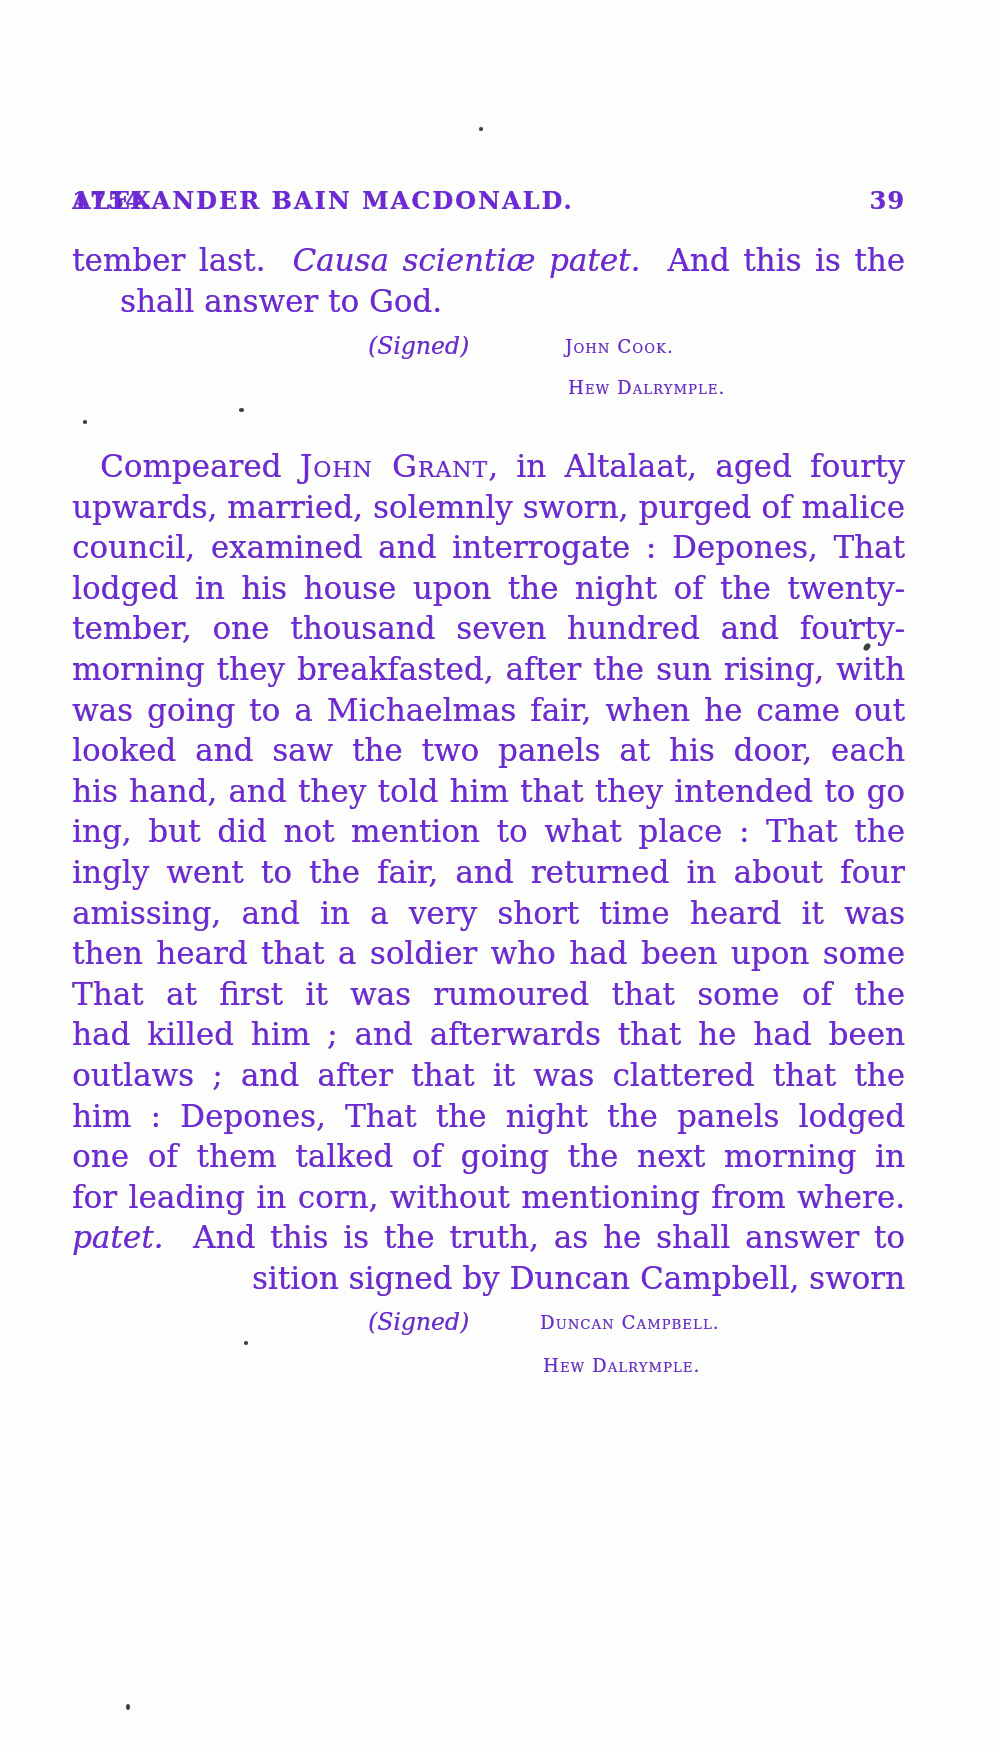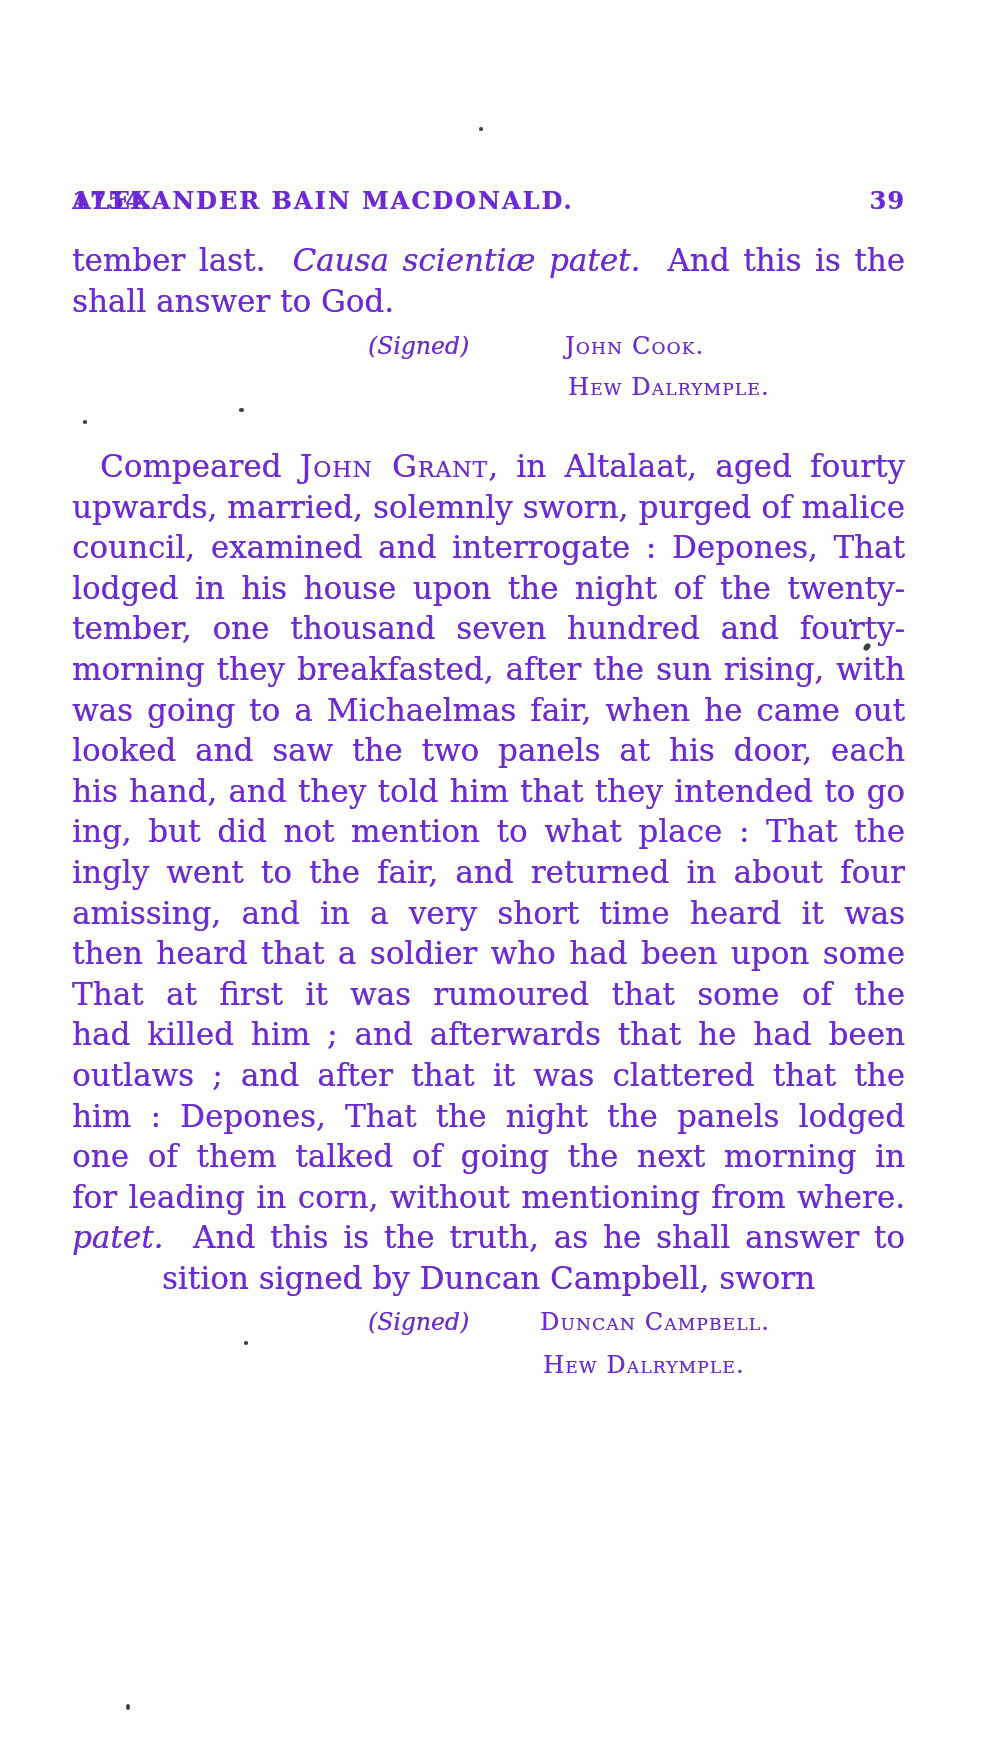--- a/index.html
+++ b/index.html
@@ -35,38 +35,38 @@
   .paragraph-1 { top: 240px; }
   .paragraph-2 { top: 446px; }
   .line {
     height: 40.6px;
     line-height: 40.6px;
     white-space: pre-wrap;
     overflow: hidden;
     text-align: justify;
   }
   .align-justify { text-align-last: justify; }
-  .align-left    { text-align: center; text-align-last: left; }
+  .align-left    { text-align: right; text-align-last: left; margin-left: 48px; }
   .indent        { text-indent: 28px; }
   .seg.italic    { font-style: italic; }
   .seg.smallcaps { font-variant: small-caps; letter-spacing: 1px; }
 
   
   .sig-row {
     position: absolute;
     left: 72px; width: 833px; height: 41px;
     line-height: 41px;
     font-size: 23.5px;
   }
   .sig1-row1 { top: 326px; }
   .sig1-row2 { top: 367px; }
   .sig2-row1 { top: 1302px; }
   .sig2-row2 { top: 1345px; }
   .sig-signed { position: absolute; left: 296px; font-style: italic; }
-  .sig-name   { position: absolute; font-variant: small-caps; font-size: 24px; letter-spacing: 1.2px; }
+  .sig-name   { position: absolute; font-variant: small-caps; font-size: 18px; letter-spacing: 1.2px; }
   .sig1-row1 .sig-name { left: 493px; }
   .sig1-row2 .sig-name { left: 496px; }
   .sig2-row1 .sig-name { left: 468px; }
   .sig2-row2 .sig-name { left: 471px; }
 
   
   .speck {
     position: absolute;
     background: #1c1c1c;
     border-radius: 45%;

